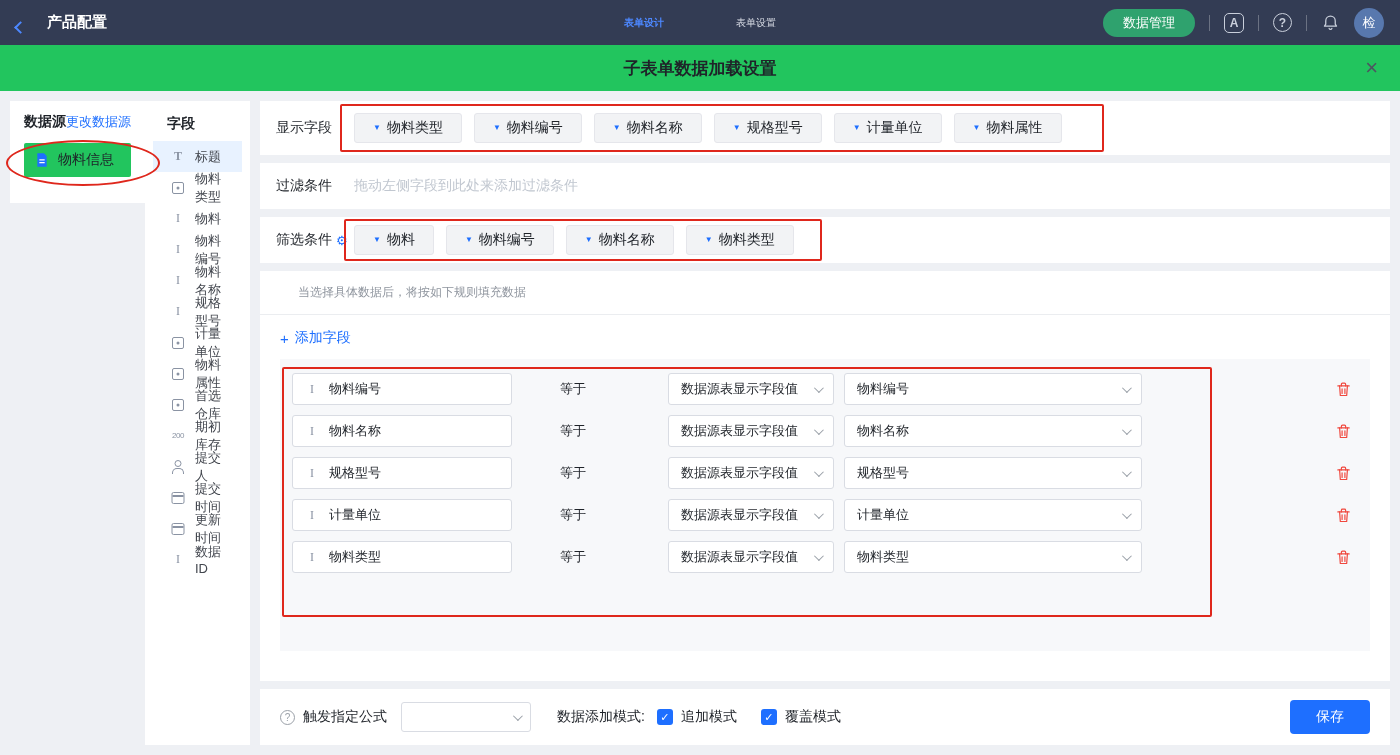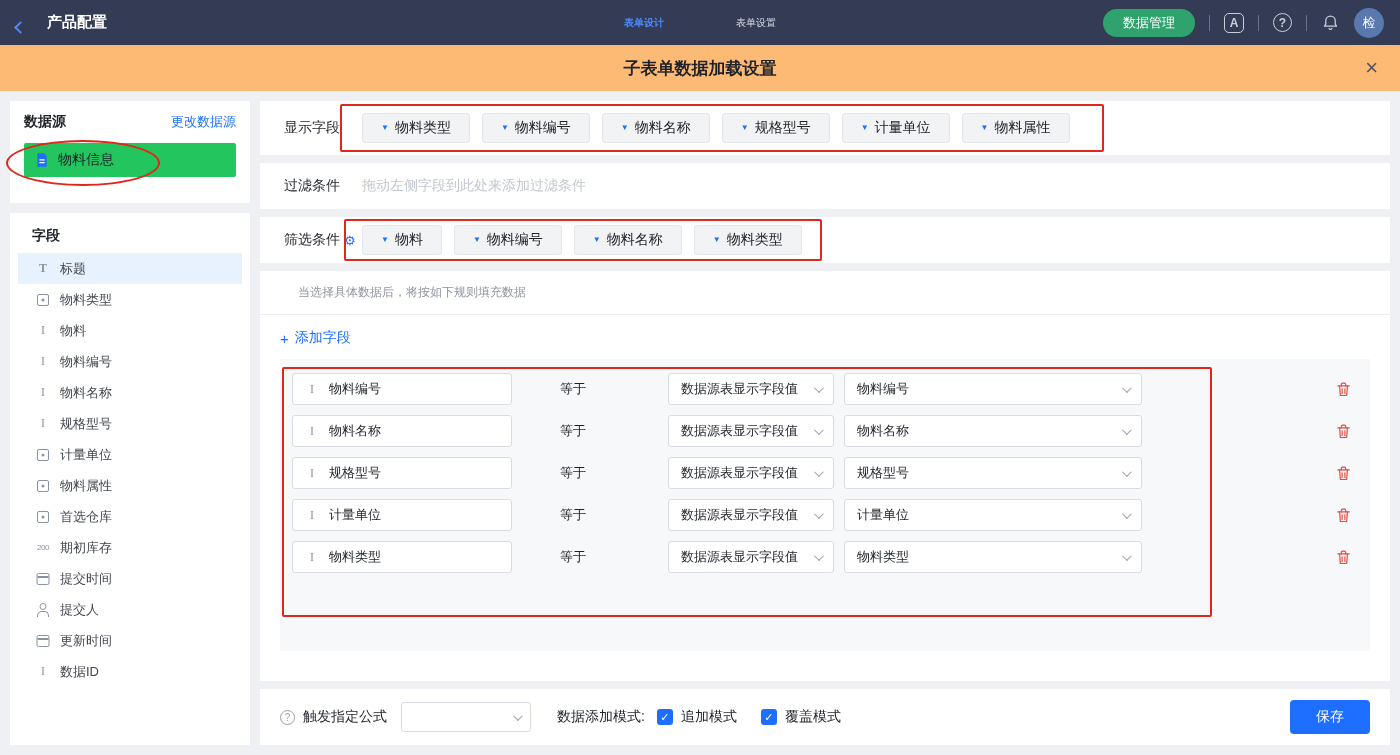--- a/index.html
+++ b/index.html
@@ -37,26 +37,26 @@
   .data-manage-btn{
     height:28px;padding:0 20px;border:none;border-radius:15px;background:var(--green);
     color:#fff;font-size:13px;cursor:pointer;font-family:inherit;
   }
   .tb-sep{width:1px;height:16px;background:rgba(255,255,255,.28)}
   .tb-icon{display:flex;align-items:center;justify-content:center;cursor:pointer;color:#C9CFDB}
   .lang-box{width:20px;height:20px;border:1.6px solid #C9CFDB;border-radius:5px;display:flex;align-items:center;justify-content:center;font-size:12px;font-weight:700}
   .help-circle{width:19px;height:19px;border:1.6px solid #C9CFDB;border-radius:50%;display:flex;align-items:center;justify-content:center;font-size:12px;font-weight:700}
   .avatar{width:30px;height:30px;border-radius:50%;background:#5878AE;color:#fff;display:flex;align-items:center;justify-content:center;font-size:13px;cursor:pointer}
   
-  .modal-header{height:46px;background:#fdba74;display:flex;align-items:center;justify-content:center;position:relative}
+  .modal-header{height:46px;background:#22c55e;display:flex;align-items:center;justify-content:center;position:relative}
   .modal-title{font-size:17px;font-weight:700;color:var(--text)}
   .modal-close{position:absolute;right:22px;top:50%;transform:translateY(-50%);font-size:22px;color:#4E5461;cursor:pointer;line-height:1}
   
   .content{height:664px;padding:10px;display:flex;gap:10px}
-  .sidebar{width:240px;flex:none;display:flex;flex-direction:column;gap:10px}
+  .sidebar{width:240px;flex:none;display:flex;flex-direction:row;}
   .panel{background:#fff}
   .ds-panel{height:102px;padding:12px 14px}
   .ds-head{display:flex;align-items:center;justify-content:space-between}
   .ds-title{font-size:14px;font-weight:700}
   .ds-change{font-size:13px;color:var(--accent);cursor:pointer}
   .ds-item{margin-top:12px;height:34px;background:#22c55e;border-radius:2px;display:flex;align-items:center;gap:8px;padding:0 10px;cursor:pointer}
   .ds-item-label{font-size:14px;color:var(--text)}
   .fields-panel{flex:1;padding:14px 8px;overflow:hidden}
   .fields-title{font-size:14px;font-weight:700;padding:0 14px;margin-bottom:8px}
   .field-item{height:31px;display:flex;align-items:center;gap:8px;padding:0 14px 0 16px;font-size:13px;color:#42464E;cursor:pointer}
@@ -66,21 +66,21 @@
   .fi-text{font-family:"Liberation Serif","DejaVu Serif",serif}
   .fi-number{font-size:8px;letter-spacing:-.5px}
   .fi-select::before{content:"";width:10px;height:10px;border:1.2px solid #8A93A3;border-radius:2px}
   .fi-select::after{content:"";position:absolute;width:3px;height:3px;background:#8A93A3;border-radius:50%;left:50%;top:50%;transform:translate(-50%,-50%)}
   .fi-user::before{content:"";position:absolute;width:5px;height:5px;border:1.2px solid #8A93A3;border-radius:50%;top:1px;left:50%;transform:translateX(-50%)}
   .fi-user::after{content:"";position:absolute;width:10px;height:5px;border:1.2px solid #8A93A3;border-bottom:none;border-radius:5px 5px 0 0;bottom:1px;left:50%;transform:translateX(-50%)}
   .fi-date::before{content:"";position:absolute;width:11px;height:10px;border:1.2px solid #8A93A3;border-radius:2px;top:2px;left:50%;transform:translateX(-50%)}
   .fi-date::after{content:"";position:absolute;width:11px;height:2px;background:#8A93A3;top:5px;left:50%;transform:translateX(-50%)}
   
   .main{flex:1;display:flex;flex-direction:column;gap:8px}
-  .row-panel{display:flex;align-items:center;padding:0 24px}
+  .row-panel{display:flex;align-items:center;padding:0 16px}
   .row-display{height:54px}
   .row-filter{height:46px}
   .row-screen{height:46px}
   .row-label{width:78px;flex:none;font-size:14px;color:var(--text);display:flex;align-items:center;gap:4px;font-weight:400}
   .gear{color:var(--accent);font-size:13px;cursor:pointer;line-height:1}
   .tags{display:flex;align-items:center;gap:12px}
   .tag{height:30px;background:#F2F3F5;border:1px solid #E5E6EB;border-radius:3px;display:flex;align-items:center;padding:0 18px;gap:6px;font-size:14px;color:var(--text);cursor:pointer;white-space:nowrap}
   .tag .tri{font-style:normal;color:var(--accent);font-size:8px;line-height:1}
   .placeholder{color:#C1C7D0;font-size:14px}
   
@@ -205,26 +205,26 @@
           </div>
           <div class="field-item">
             <span class="fi fi-select"></span>
             <span>首选仓库</span>
           </div>
           <div class="field-item">
             <span class="fi fi-number">200</span>
             <span>期初库存</span>
           </div>
           <div class="field-item">
+            <span class="fi fi-user"></span>
+            <span>提交人</span>
+          </div>
+          <div class="field-item">
             <span class="fi fi-date"></span>
             <span>提交时间</span>
-          </div>
-          <div class="field-item">
-            <span class="fi fi-user"></span>
-            <span>提交人</span>
           </div>
           <div class="field-item">
             <span class="fi fi-date"></span>
             <span>更新时间</span>
           </div>
           <div class="field-item">
             <span class="fi fi-text">I</span>
             <span>数据ID</span>
           </div>
         </div>

